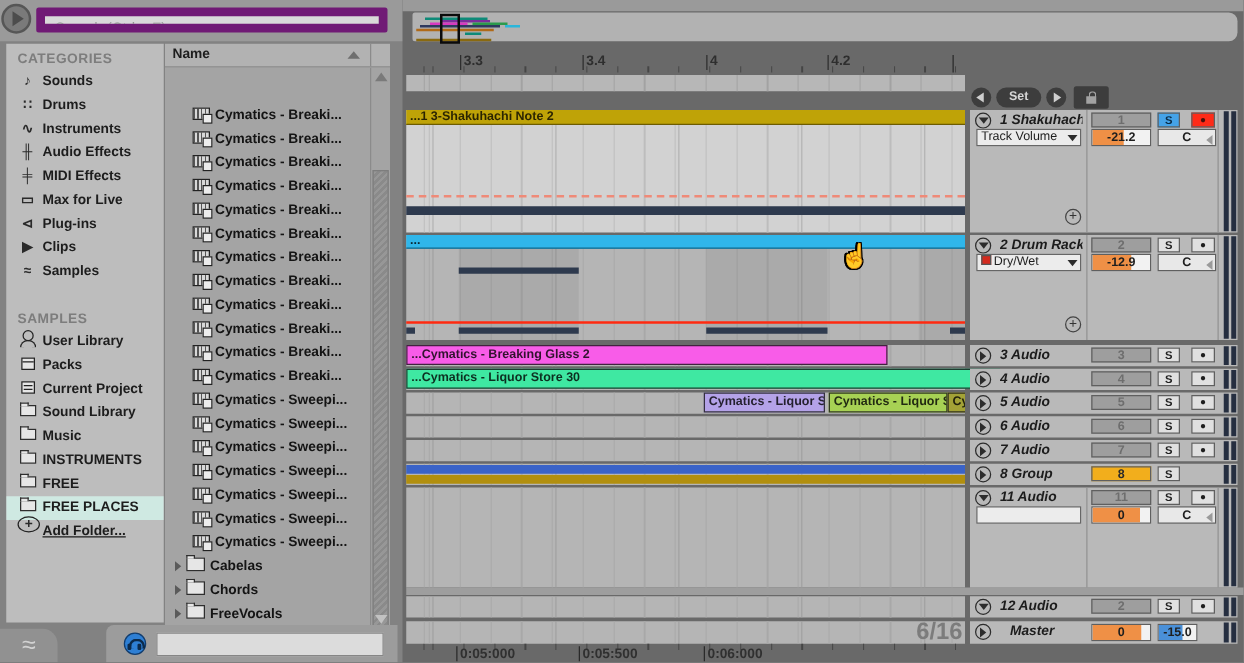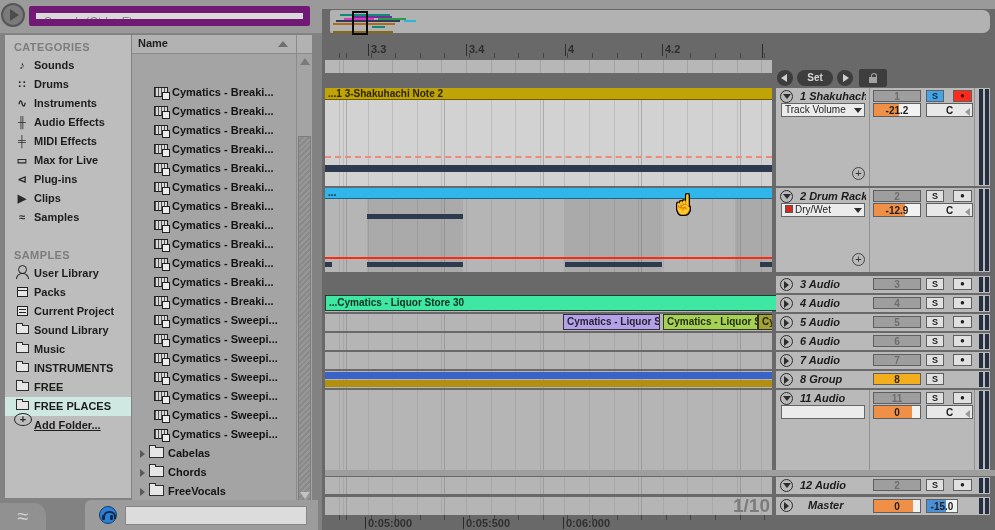--- a/index.html
+++ b/index.html
@@ -314,20 +314,23 @@
       <div class="shade" style="left:240px;width:97px;top:11px;height:73px;"></div>
       <div class="shade" style="left:410px;width:37px;top:11px;height:73px;"></div>
       <div class="noteb" style="left:42px;top:26px;width:96px;height:5px;"></div>
       <div style="position:absolute;left:0;top:69px;width:447px;height:2px;background:#ff2a10;"></div>
       <div class="noteb" style="left:0;top:74px;width:7px;height:5px;"></div>
       <div class="noteb" style="left:42px;top:74px;width:96px;height:5px;"></div>
       <div class="noteb" style="left:240px;top:74px;width:97px;height:5px;"></div>
       <div class="noteb" style="left:435px;top:74px;width:12px;height:5px;"></div>
     </div>
 
+    <div class="lane" style="top:276px;height:17px;">
+      <div class="clipblk" style="left:0;top:0;width:385px;height:16px;background:#f85ce8;">...Cymatics - Breaking Glass 2</div>
+    </div>
 
     <div class="lane" style="top:295px;height:17px;">
       <div class="clipblk" style="left:0;top:0;width:475px;height:16px;background:#3fe8a2;border-right:none;">...Cymatics - Liquor Store 30</div>
     </div>
 
     <div class="lane" style="top:314px;height:17px;">
       <div class="clipblk" style="left:238px;top:0;width:97px;height:16px;background:#b4a2e8;">Cymatics - Liquor Sto</div>
       <div class="clipblk" style="left:338px;top:0;width:95px;height:16px;background:#a7d154;">Cymatics - Liquor St</div>
       <div class="clipblk" style="left:433px;top:0;width:14px;height:16px;background:#a3a236;border-right:none;">Cy</div>
     </div>
@@ -339,21 +342,21 @@
       <div style="position:absolute;left:0;top:1px;width:447px;height:7px;background:#3a63c8;"></div>
       <div style="position:absolute;left:0;top:9px;width:447px;height:7px;background:#b28f0e;"></div>
     </div>
 
     <div class="lane" style="top:390px;height:80px;"></div>
     <div class="inset" id="spacer-row"></div>
 
     <div class="lane" style="top:477px;height:17px;"></div>
 
     <div class="lane" style="top:497px;height:18px;"></div>
-    <div class="inset" id="gridlab">1/10</div>
+    <div class="inset" id="gridlab">6/16</div>
 
     <div class="inset" id="bticks"></div>
     <div id="time-labels">
         <span class="tlab" style="left: 43px;">0:05:000</span>
         <span class="tlab" style="left: 141px;">0:05:500</span>
         <span class="tlab" style="left: 241px;">0:06:000</span>
         <span class="tlab" style="left: 340px; margin-top: 36px;">0:06:500</span>
       </div>
 
     <div class="inset" id="hand">☝</div>

